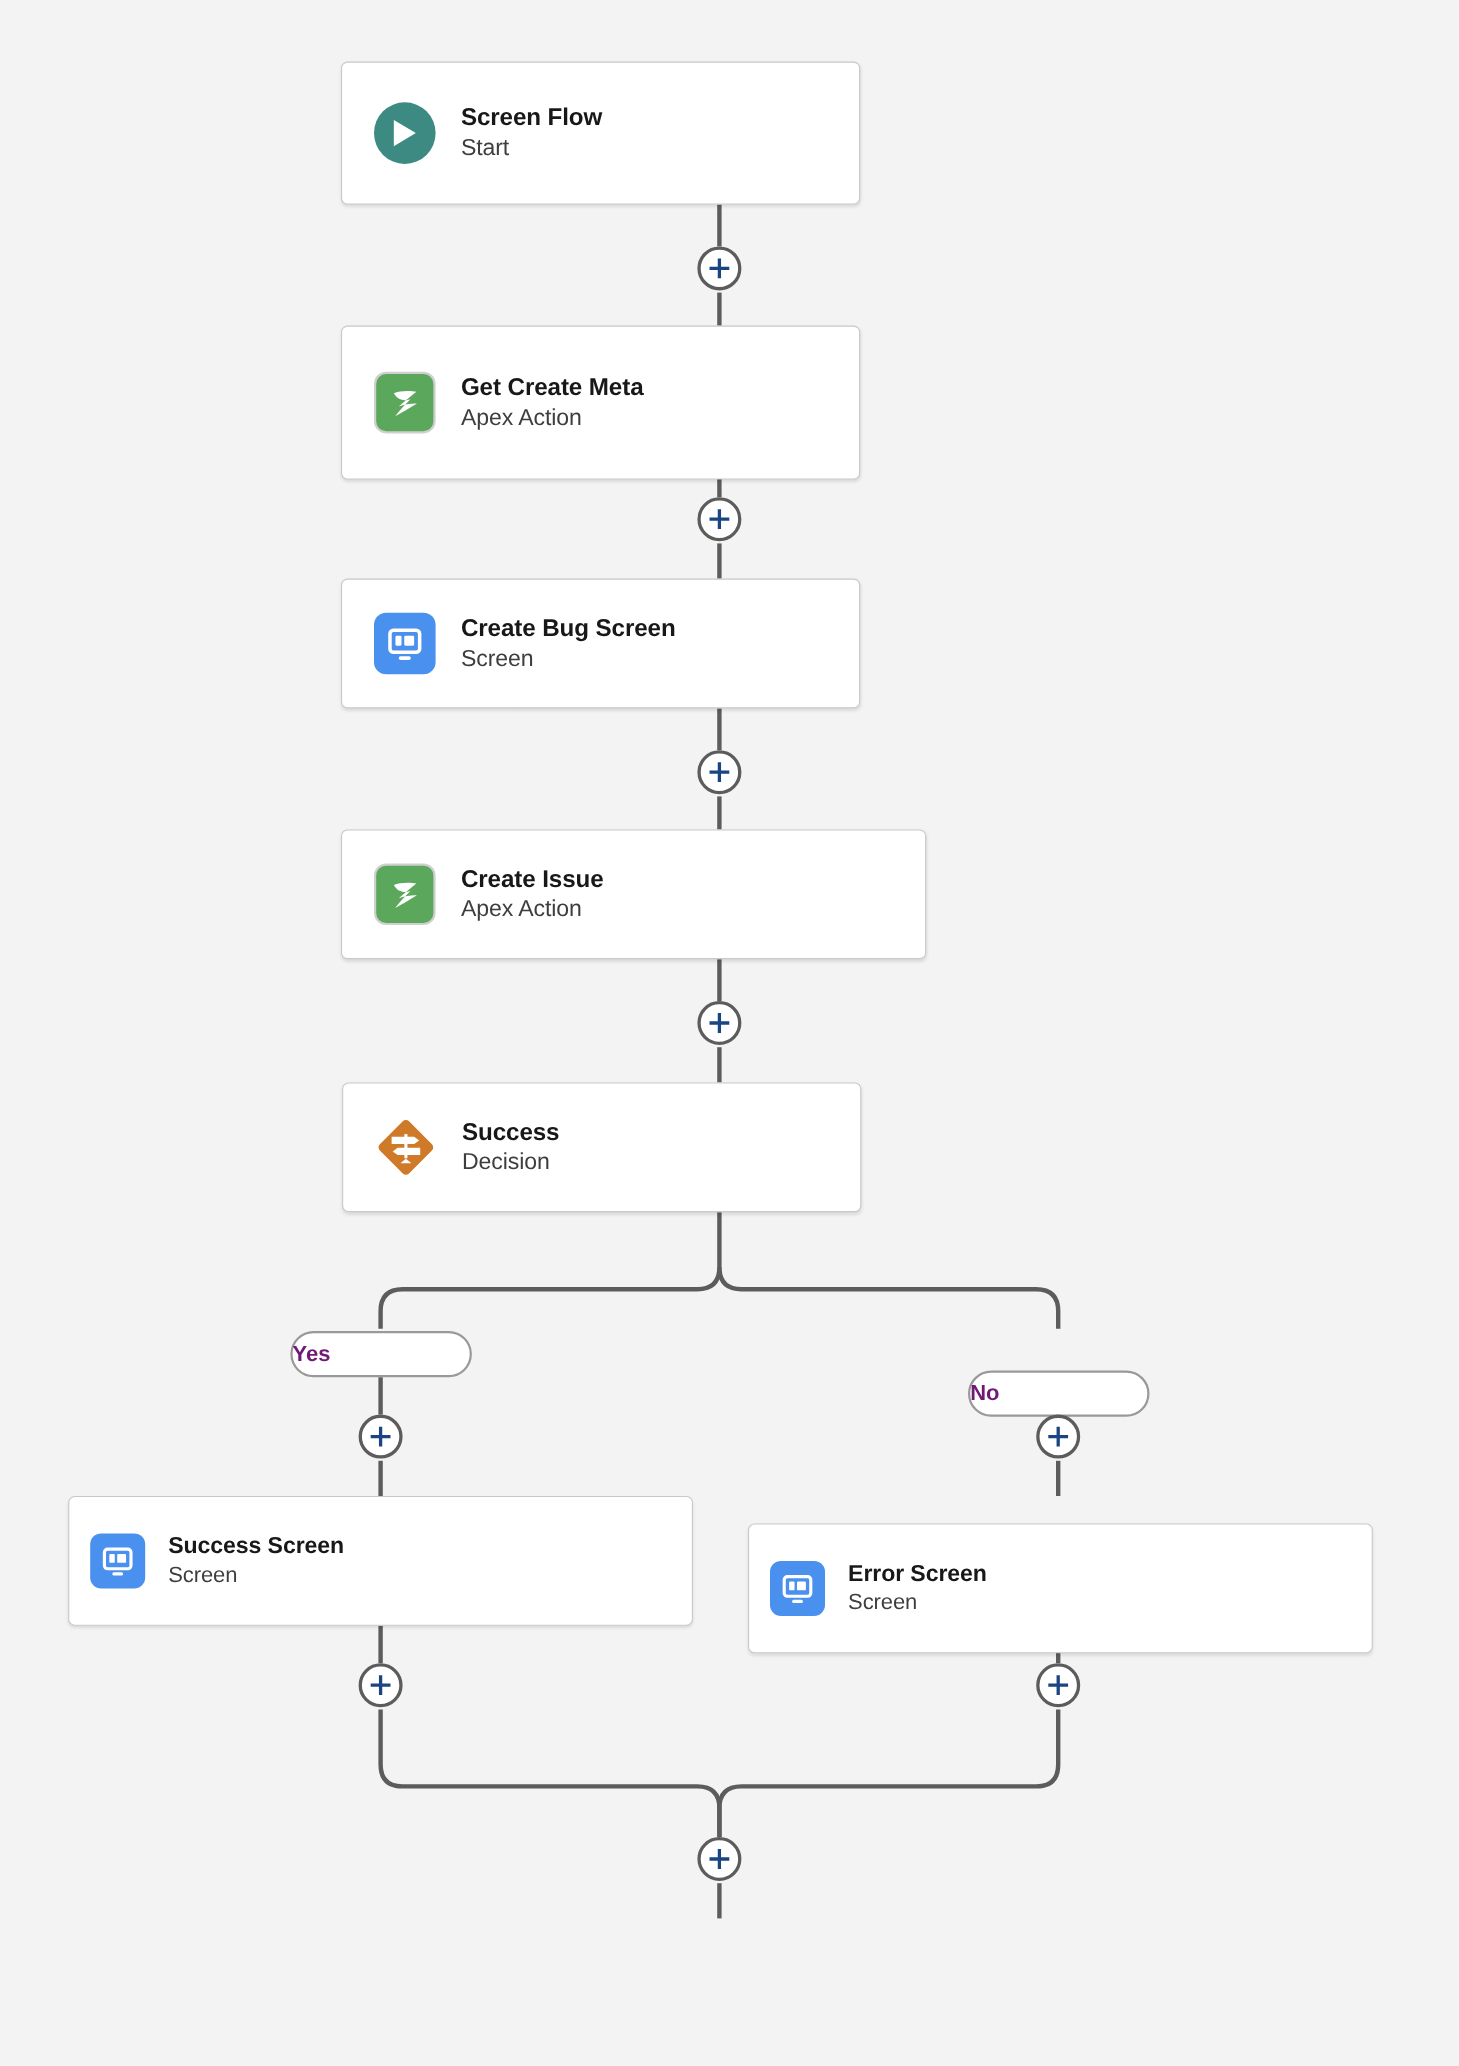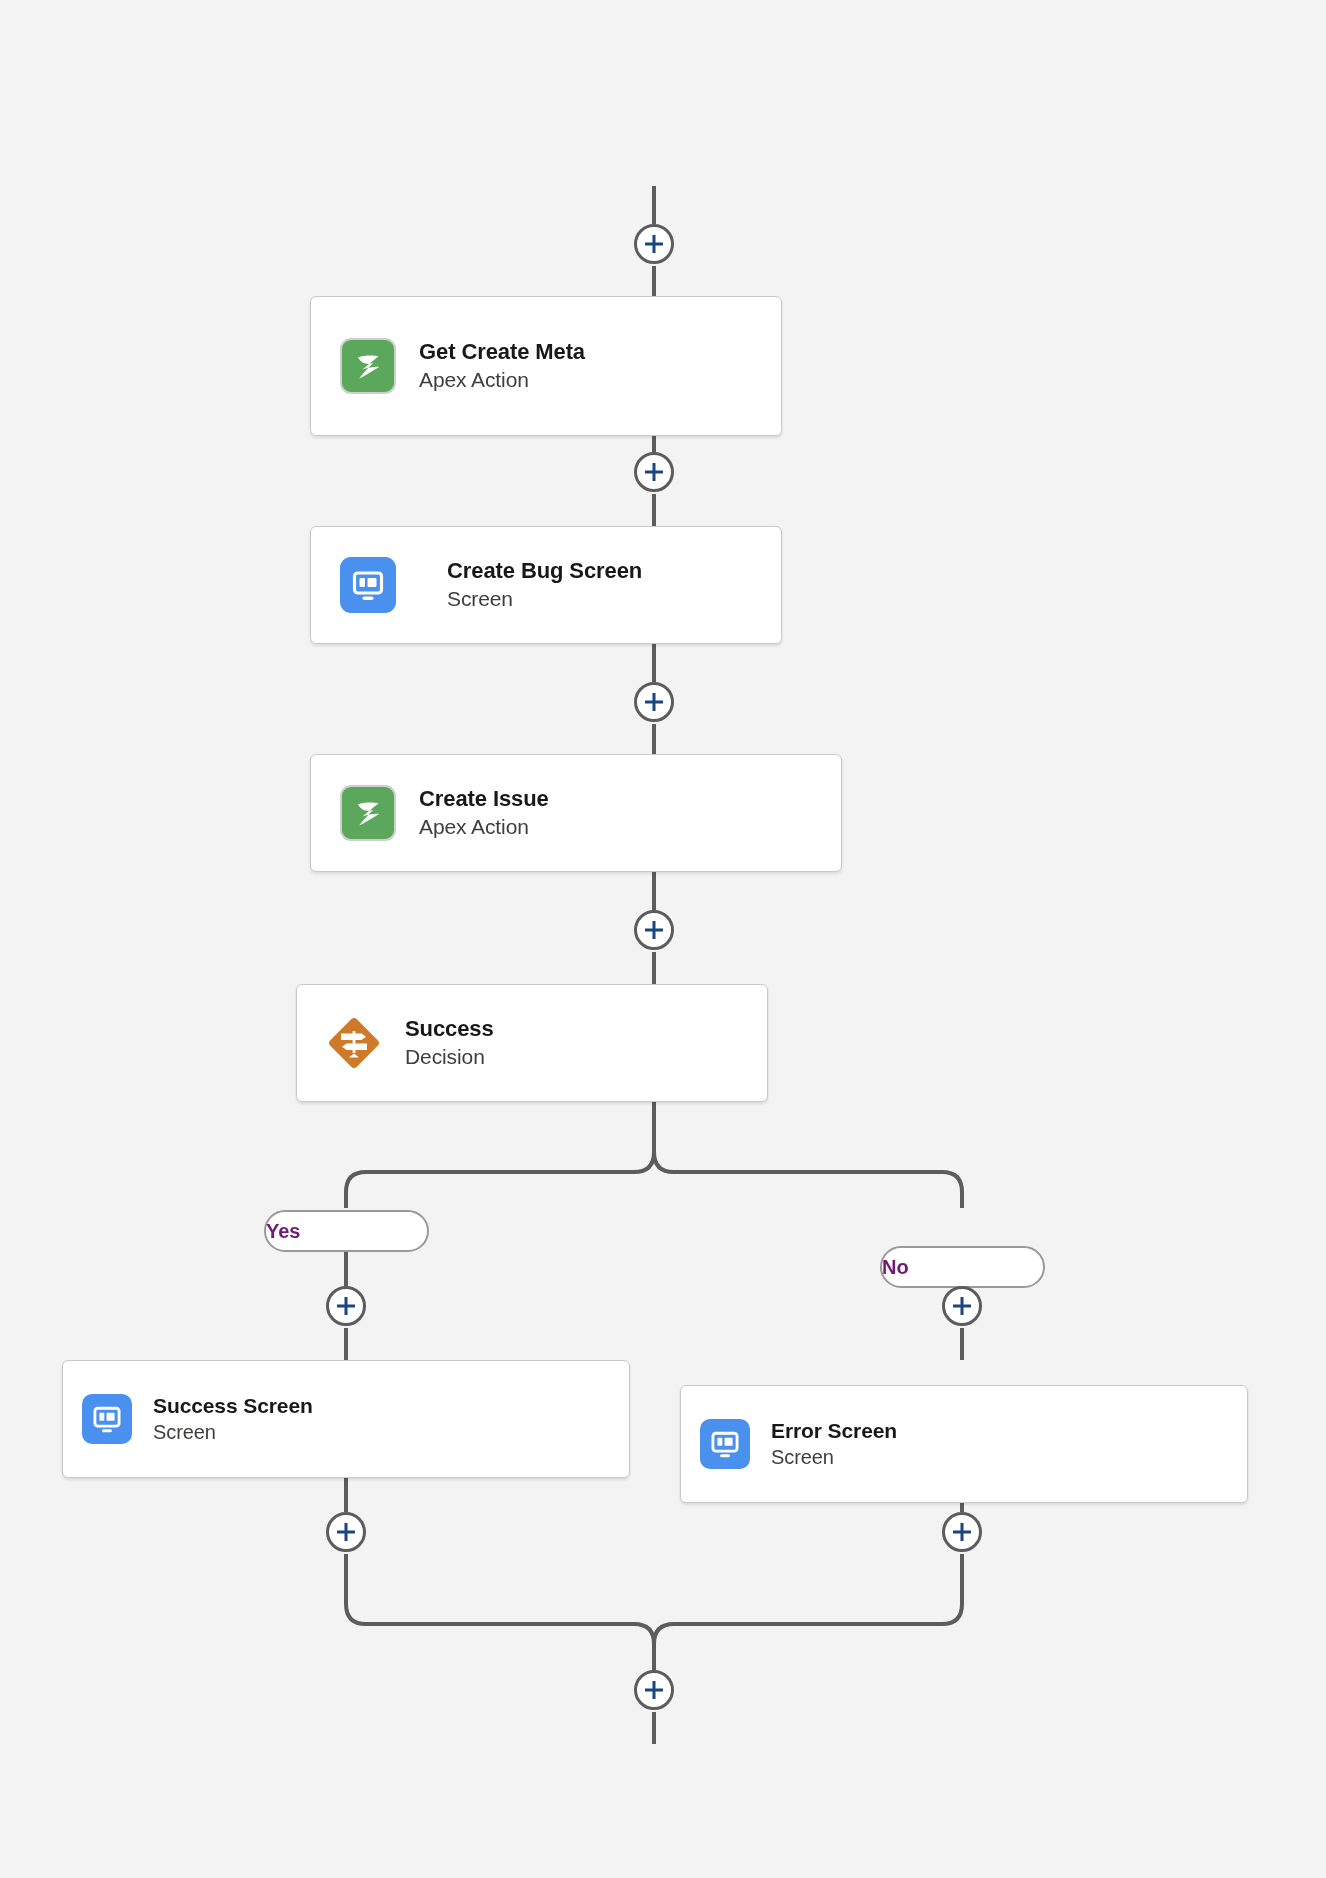--- a/index.html
+++ b/index.html
@@ -208,20 +208,33 @@
     <path class="conn-path" d="M 346 1478 L 346 1512"></path>
 
     <path class="conn-path" d="M 962 1478 L 962 1512"></path>
 
     <path class="conn-path" d="M 346 1554 L 346 1604 Q 346 1624 366 1624 L 634 1624 Q 654 1624 654 1644 L 654 1670"></path>
     <path class="conn-path" d="M 962 1554 L 962 1604 Q 962 1624 942 1624 L 674 1624 Q 654 1624 654 1644 L 654 1670"></path>
 
     <path class="conn-path" d="M 654 1712 L 654 1744"></path>
   </svg>
 
+  <div class="node" style="left:310px; top:56px; width:472px; height:130px;">
+    <div class="node-icon">
+      <div class="icon-start">
+        <svg width="26" height="28" viewBox="0 0 26 28" aria-hidden="true">
+          <path d="M3 2 L23 14 L3 26 Z" fill="#ffffff"></path>
+        </svg>
+      </div>
+    </div>
+    <div class="node-text">
+      <div class="node-title">Screen Flow</div>
+      <div class="node-subtitle">Start</div>
+    </div>
+  </div>
 
   <div class="plus-btn" style="left:634px; top:224px;">
     <svg width="24" height="24" viewBox="0 0 24 24" aria-hidden="true">
       <path d="M12 3 V21 M3 12 H21" stroke="#1b4580" stroke-width="3" stroke-linecap="butt"></path>
     </svg>
   </div>
 
   <div class="node" style="left:310px; top:296px; width:472px; height:140px;">
     <div class="node-icon">
       <div class="icon-apex">
@@ -235,21 +248,21 @@
       <div class="node-subtitle">Apex Action</div>
     </div>
   </div>
 
   <div class="plus-btn" style="left:634px; top:452px;">
     <svg width="24" height="24" viewBox="0 0 24 24" aria-hidden="true">
       <path d="M12 3 V21 M3 12 H21" stroke="#1b4580" stroke-width="3" stroke-linecap="butt"></path>
     </svg>
   </div>
 
-  <div class="node" style="left:310px; top:526px; width:472px; height:118px;gap:28px;">
+  <div class="node" style="left:310px; top:526px; width:472px; height:118px;">
     <div class="node-icon">
       <div class="icon-screen">
         <svg width="38" height="38" viewBox="0 0 38 38" aria-hidden="true">
           <rect x="5.5" y="7" width="27" height="20" rx="3.2" ry="3.2" fill="none" stroke="#ffffff" stroke-width="3.2"></rect>
           <rect x="10.5" y="12" width="5.5" height="9" rx="1" fill="#ffffff"></rect>
           <rect x="18.5" y="12" width="9" height="9" rx="1" fill="#ffffff"></rect>
           <rect x="13.5" y="30.5" width="11" height="3.4" rx="1.7" fill="#ffffff"></rect>
         </svg>
       </div>
     </div>
@@ -278,21 +291,21 @@
       <div class="node-subtitle">Apex Action</div>
     </div>
   </div>
 
   <div class="plus-btn" style="left:634px; top:910px;">
     <svg width="24" height="24" viewBox="0 0 24 24" aria-hidden="true">
       <path d="M12 3 V21 M3 12 H21" stroke="#1b4580" stroke-width="3" stroke-linecap="butt"></path>
     </svg>
   </div>
 
-  <div class="node" style="left:296px; top:984px; width:472px; height:118px;">
+  <div class="node" style="left:311px; top:984px; width:472px; height:118px;">
     <div class="node-icon">
       <div class="icon-decision">
         <svg width="58" height="58" viewBox="0 0 58 58" aria-hidden="true">
           <rect x="29" y="2.5" width="37.5" height="37.5" rx="4" ry="4" transform="rotate(45 29 2.5)" fill="#cf7a28"></rect>
           <path d="M16 19.5 H36.5 L41 22.8 L36.5 26.1 H16 Z" fill="#ffffff"></path>
           <path d="M42 29.5 H21.5 L17 32.8 L21.5 36.1 H42 Z" fill="#ffffff"></path>
           <rect x="27.6" y="17" width="2.8" height="22" fill="#ffffff"></rect>
           <path d="M24 43.5 L29 39.5 L34 43.5 Z" fill="#ffffff"></path>
         </svg>
       </div>

